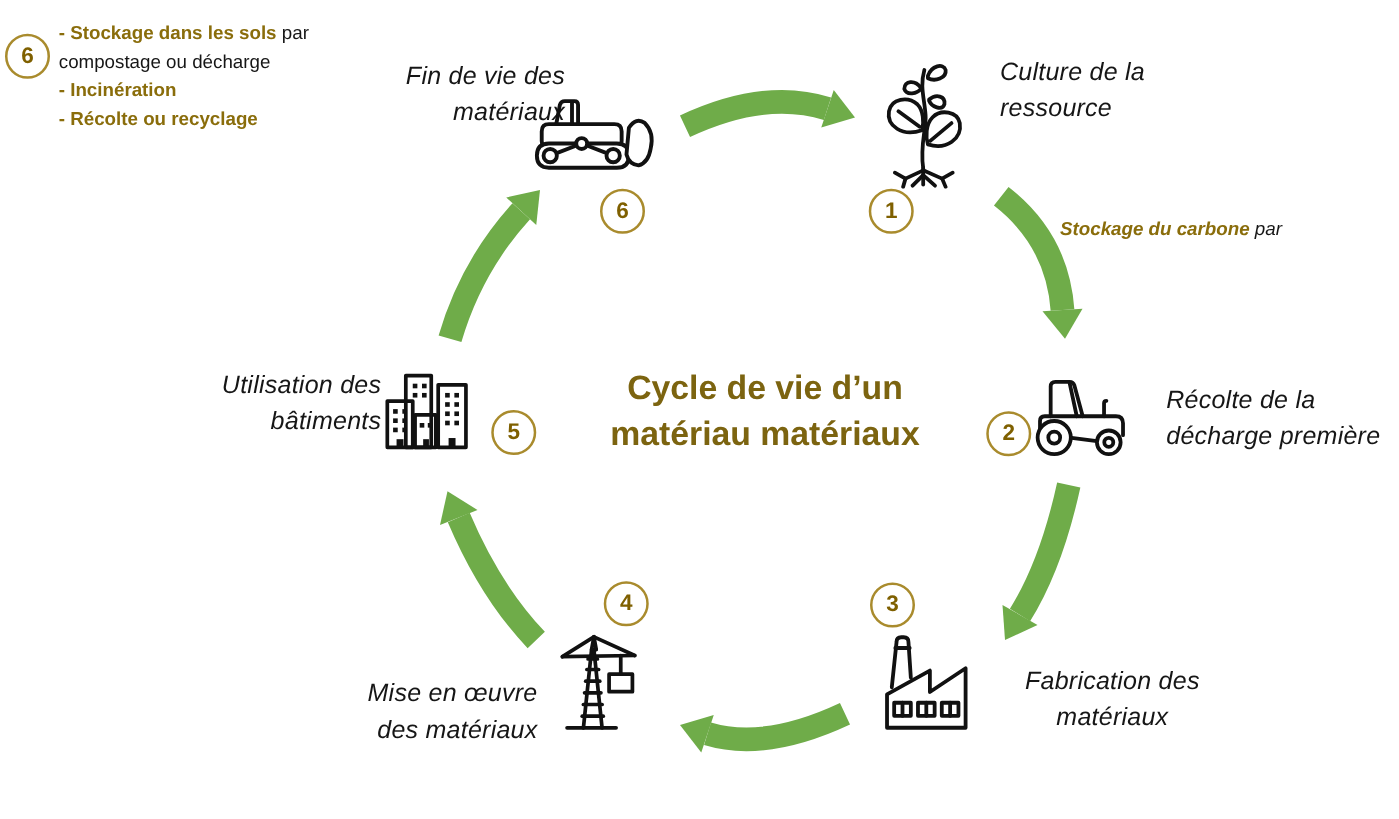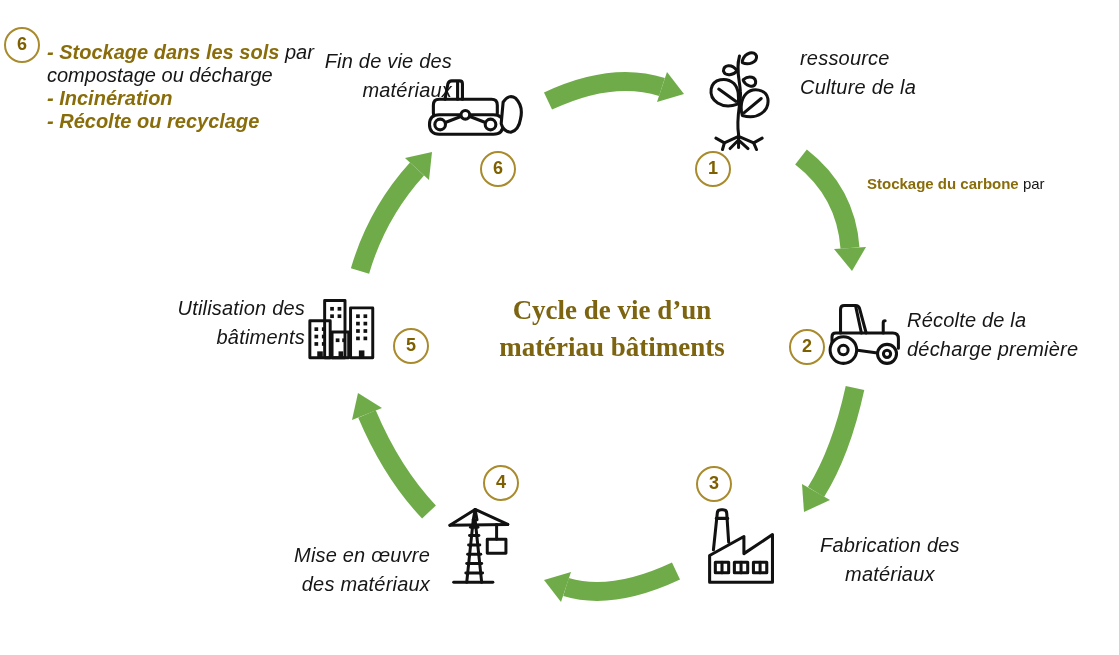--- a/index.html
+++ b/index.html
@@ -5,23 +5,23 @@
   html,body{margin:0;padding:0;background:#fff;}
   .canvas{position:relative;width:1119px;height:655px;background:#fff;overflow:hidden;
           font-family:"Liberation Sans", sans-serif;color:#111;}
   .arrows{position:absolute;left:0;top:0;}
   .icon{position:absolute;}
   .lbl{position:absolute;font-style:italic;font-size:20px;line-height:29px;color:#161616;letter-spacing:.2px;}
   .lbl.right{text-align:right;}
   .badge{position:absolute;width:32px;height:32px;border:2px solid #A98B2D;border-radius:50%;
          color:#7F6000;font-weight:bold;font-style:normal;font-size:18px;line-height:31px;text-align:center;}
   .title{position:absolute;left:452px;top:292px;width:320px;text-align:center;color:#7C6410;
-         font-weight:bold;font-size:27px;line-height:37px;font-family:Liberation Serif, serif;}
-  .note{position:absolute;left:47px;top:41px;font-style:italic;font-size:20px;line-height:23px;color:#161616;}
-  .annot{position:absolute;left:848px;top:172px;font-size:15px;line-height:23px;color:#161616;margin-left:19px;}
+         font-weight:bold;font-size:27px;line-height:37px;}
+  .note{position:absolute;left:47px;top:15px;font-size:15px;line-height:23px;color:#161616;}
+  .annot{position:absolute;left:848px;top:172px;font-style:italic;font-size:15px;line-height:23px;color:#161616;}
   .gold{color:#8A6D0B;font-weight:bold;}
   .ico{stroke:#111;stroke-width:3.2;fill:none;stroke-linecap:round;stroke-linejoin:round;}
 </style>
 </head>
 <body>
 
 <div class="canvas">
 
   <svg class="arrows" width="1119" height="655" viewBox="0 0 1119 655">
     <g stroke="#6FAC49" stroke-width="19" fill="none" stroke-linecap="butt">
@@ -37,21 +37,21 @@
       <polygon points="852,271 834,249 866,247"></polygon>
       <polygon points="804,512 802,484 830,500"></polygon>
       <polygon points="544,580 571,572 561,602"></polygon>
       <polygon points="358,393 382,408 352,420"></polygon>
       <polygon points="432,152 429,180 405,158"></polygon>
     </g>
   </svg>
 
   <div class="title">
     <div>Cycle de vie d’un</div>
-    <div>matériau bâtiments</div>
+    <div>matériau matériaux</div>
   </div>
 
   <div class="badge" style="left:4px;top:27px;">6</div>
   <div class="note">
     <div><span class="gold">- Stockage dans les sols</span><span> par</span></div>
     <div>compostage ou décharge</div>
     <div class="gold">- Incinération</div>
     <div class="gold">- Récolte ou recyclage</div>
   </div>
 
@@ -72,40 +72,40 @@
       <path d="M44 93 L44 107"></path>
         <path d="M44 95 L29 102 L20 97"></path>
         <path d="M29 102 L27 109"></path>
       <path d="M44 95 L60 102 L69 97"></path>
         <path d="M60 102 L63 109"></path>
       <path d="M44 99 L35 108"></path>
         <path d="M44 99 L54 108"></path>
     </g>
   </svg>
   <div class="lbl" style="left:800px;top:44px;">
+    <div>Culture de la</div>
     <div>ressource</div>
-    <div>Culture de la</div>
   </div>
   <div class="badge" style="left:695px;top:151px;">1</div>
 
   <div class="badge" style="left:789px;top:329px;">2</div>
   <svg class="icon" style="left:826px;top:296px;" width="86" height="74" viewBox="0 0 90 78">
     <g class="ico">
       <path d="M6 53 L6 43 Q6 39 10 39 L70 39 Q76 39 76 45 L76 55"></path>
       <path d="M15 39 L15 14 Q15 10 19 10 L31 10 Q34 10 35 13 L42 39"></path>
       <path d="M31 11 L37 39"></path>
       <path d="M60 39 L60 28 Q60 26 62 26"></path>
       <path d="M31 57 L54 60"></path>
       <circle cx="18" cy="57" r="14" fill="#fff"></circle>
         <circle cx="18" cy="57" r="5"></circle>
       <circle cx="64" cy="61" r="10" fill="#fff"></circle>
         <circle cx="64" cy="61" r="3.8"></circle>
     </g>
   </svg>
-  <div class="lbl" style="left:907px;top:306px;">
+  <div class="lbl" style="left:933px;top:306px;">
     <div>Récolte de la</div>
     <div>décharge première</div>
   </div>
 
   <div class="badge" style="left:696px;top:466px;">3</div>
   <svg class="icon" style="left:703px;top:506px;" width="78" height="80" viewBox="0 0 80 84">
     <g class="ico">
       <path d="M10 46 L14 8 Q14 4 18 4 L20 4 Q24 4 24 8 L26 38"></path>
       <path d="M13 13 L25 13"></path>
       <path d="M6 80 L6 52 L42 32 L42 50 L72 30 L72 80 Z"></path>

